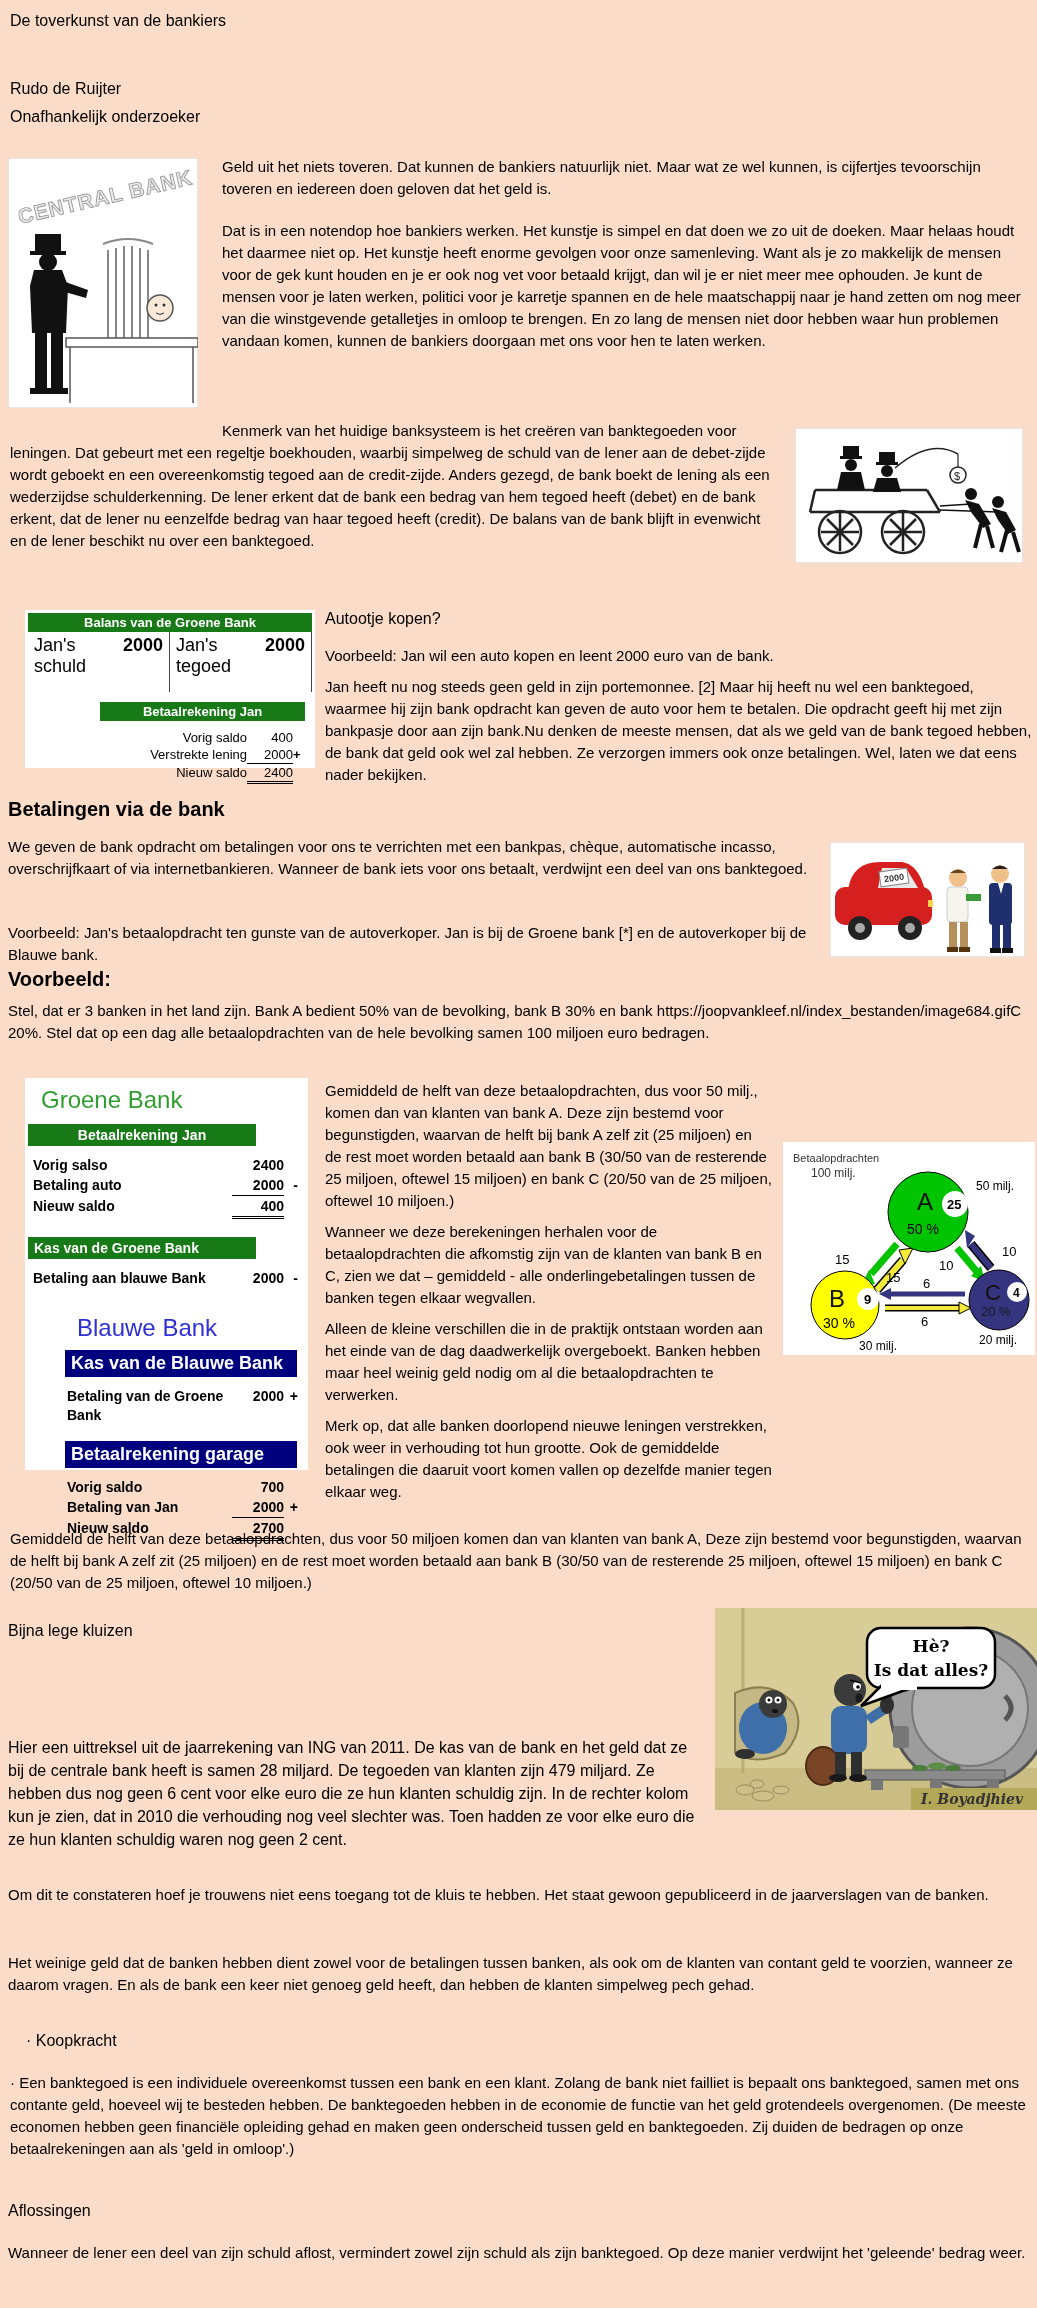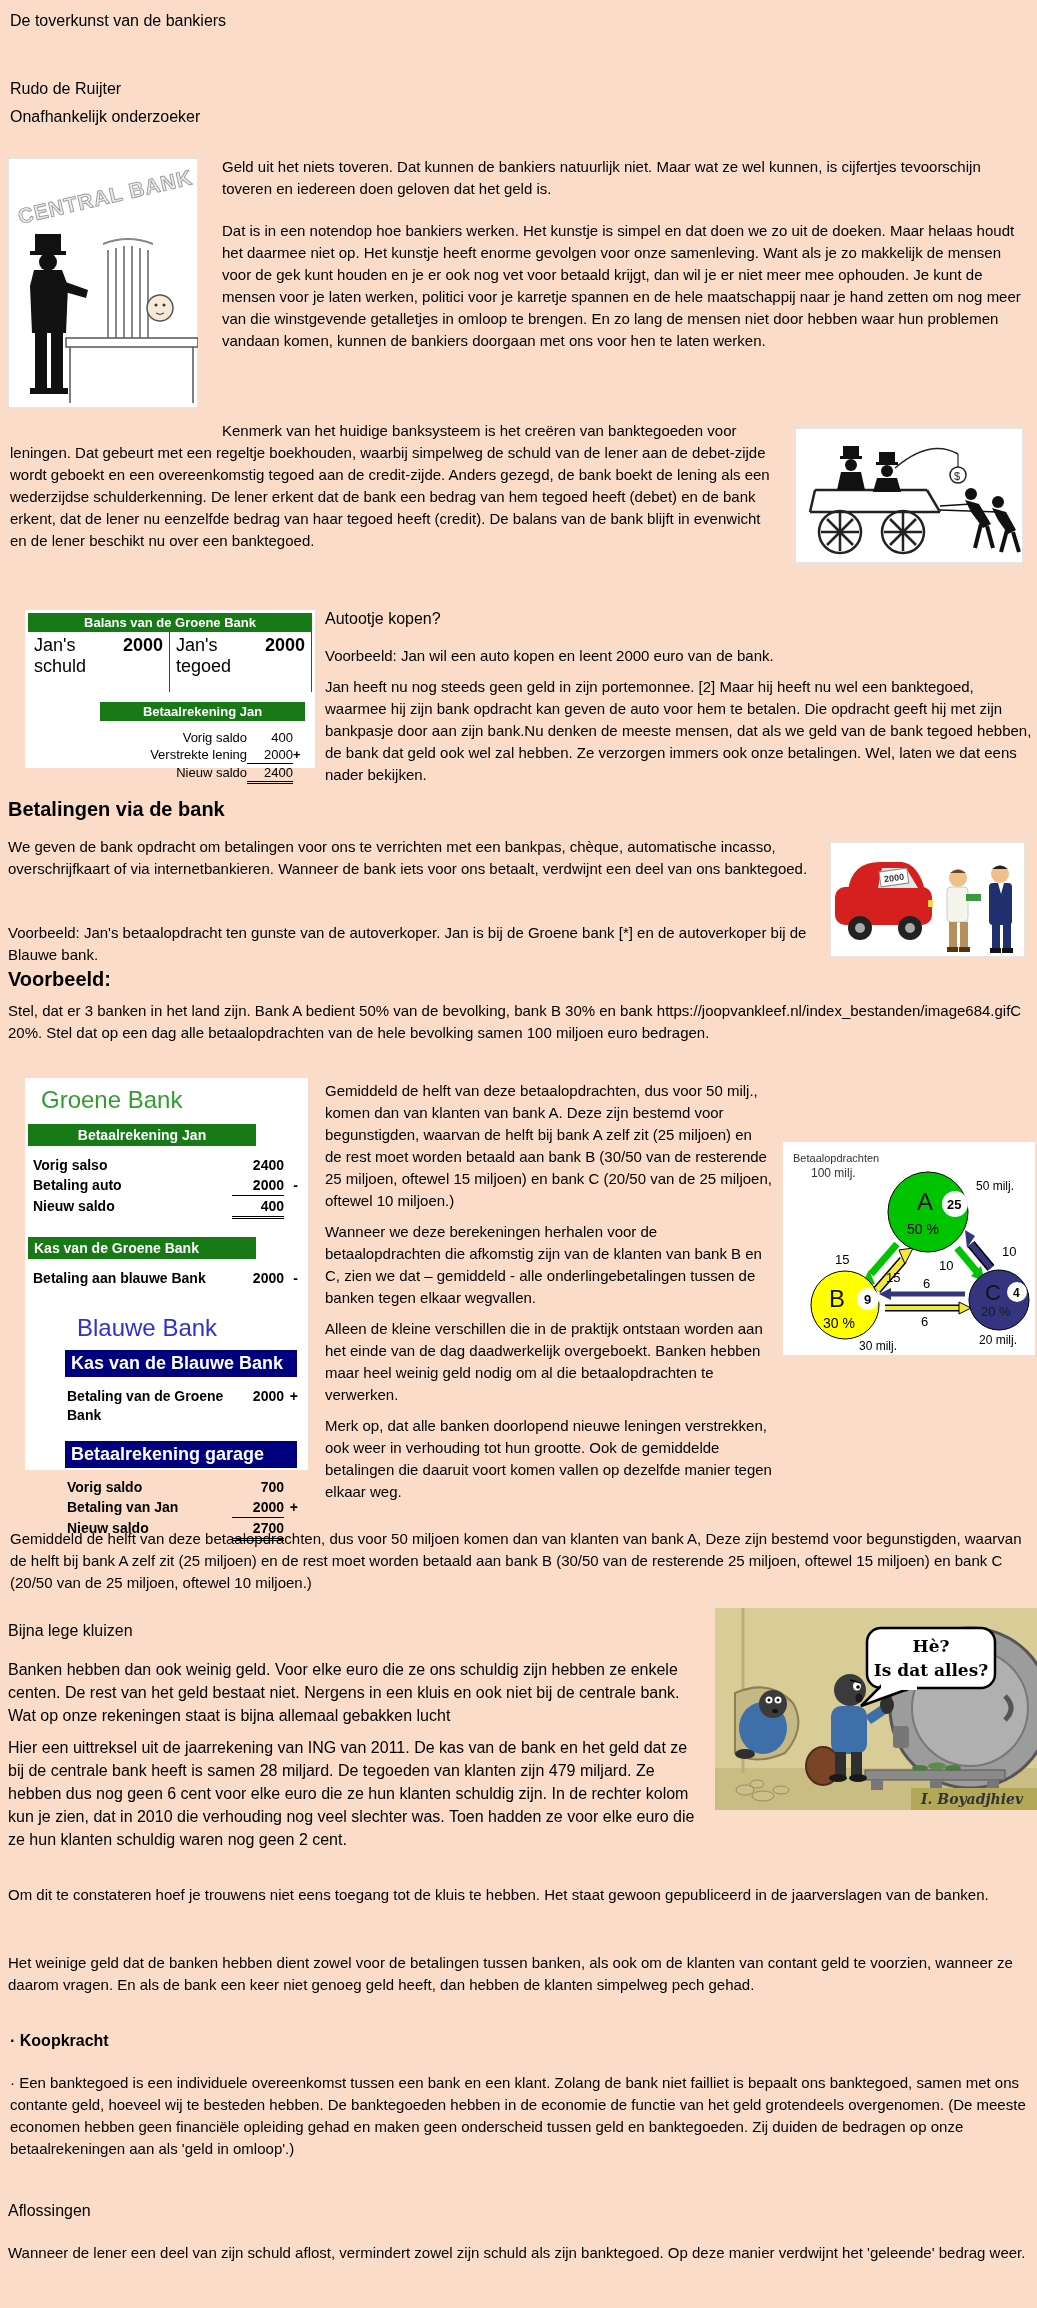--- a/index.html
+++ b/index.html
@@ -360,21 +360,20 @@
         <text x="230" y="155" font-size="12" font-weight="bold">4</text>
         <text x="198" y="174" font-size="13" fill="#1a1a1a">20 %</text>
         <text x="196" y="202" font-size="12">20 milj.</text>
       </g>
     </svg>
   </div>
 
   <p class="abs" style="left:10px; top:1528px; width:1018px;">Gemiddeld de helft van deze betaalopdrachten, dus voor 50 miljoen komen dan van klanten van bank A, Deze zijn bestemd voor begunstigden, waarvan de helft bij bank A zelf zit (25 miljoen) en de rest moet worden betaald aan bank B (30/50 van de resterende 25 miljoen, oftewel 15 miljoen) en bank C (20/50 van de 25 miljoen, oftewel 10 miljoen.)</p>
 
   <div class="abs h" style="left:8px; top:1622px;">Bijna lege kluizen</div>
-  <p class="abs" style="left:8px; top:1658px; width:692px; font-size:16px; line-height:23px;">Banken hebben dan ook weinig geld. Voor elke euro die ze ons schuldig zijn hebben ze enkele centen. De rest van het geld bestaat niet. Nergens in een kluis en ook niet bij de centrale bank. Wat op onze rekeningen staat is bijna allemaal gebakken lucht</p>
   <p class="abs" style="left:8px; top:1736px; width:692px; font-size:16px; line-height:23px;">Hier een uittreksel uit de jaarrekening van ING van 2011. De kas van de bank en het geld dat ze bij de centrale bank heeft is samen 28 miljard. De tegoeden van klanten zijn 479 miljard. Ze hebben dus nog geen 6 cent voor elke euro die ze hun klanten schuldig zijn. In de rechter kolom kun je zien, dat in 2010 die verhouding nog veel slechter was. Toen hadden ze voor elke euro die ze hun klanten schuldig waren nog geen 2 cent.</p>
 
   <div class="abs" style="left:715px; top:1608px;">
     <svg width="322" height="202" viewBox="0 0 322 202">
       <rect x="0" y="0" width="322" height="202" fill="#d9cd97"></rect>
       <rect x="0" y="160" width="322" height="42" fill="#c9bd83"></rect>
       <line x1="28" y1="0" x2="28" y2="165" stroke="#b9ad78" stroke-width="3"></line>
 
       <g>
         <circle cx="255" cy="100" r="80" fill="#9c9c9c" stroke="#555555" stroke-width="3"></circle>
@@ -438,19 +437,19 @@
       </g>
 
       <rect x="196" y="180" width="126" height="22" fill="#b3a758"></rect>
       <text x="206" y="196" font-size="14" font-style="italic" font-weight="bold" fill="#333" style="font-family:'DejaVu Serif',serif;">I. Boyadjhiev</text>
     </svg>
   </div>
 
   <p class="abs" style="left:8px; top:1884px; width:1015px;">Om dit te constateren hoef je trouwens niet eens toegang tot de kluis te hebben. Het staat gewoon gepubliceerd in de jaarverslagen van de banken.</p>
   <p class="abs" style="left:8px; top:1952px; width:1015px;">Het weinige geld dat de banken hebben dient zowel voor de betalingen tussen banken, als ook om de klanten van contant geld te voorzien, wanneer ze daarom vragen. En als de bank een keer niet genoeg geld heeft, dan hebben de klanten simpelweg pech gehad.</p>
 
-  <div class="abs h" style="left:10px; top:2032px;font-weight:bold;">· Koopkracht</div>
+  <div class="abs h" style="left:26px; top:2032px;">· Koopkracht</div>
   <p class="abs" style="left:10px; top:2072px; width:1018px;">· Een banktegoed is een individuele overeenkomst tussen een bank en een klant. Zolang de bank niet failliet is bepaalt ons banktegoed, samen met ons contante geld, hoeveel wij te besteden hebben. De banktegoeden hebben in de economie de functie van het geld grotendeels overgenomen. (De meeste economen hebben geen financiële opleiding gehad en maken geen onderscheid tussen geld en banktegoeden. Zij duiden de bedragen op onze betaalrekeningen aan als 'geld in omloop'.)</p>
 
   <div class="abs h" style="left:8px; top:2202px;">Aflossingen</div>
   <p class="abs" style="left:8px; top:2242px; width:1018px;">Wanneer de lener een deel van zijn schuld aflost, vermindert zowel zijn schuld als zijn banktegoed. Op deze manier verdwijnt het 'geleende' bedrag weer.</p>
 
 </div>
 
 </body></html>

